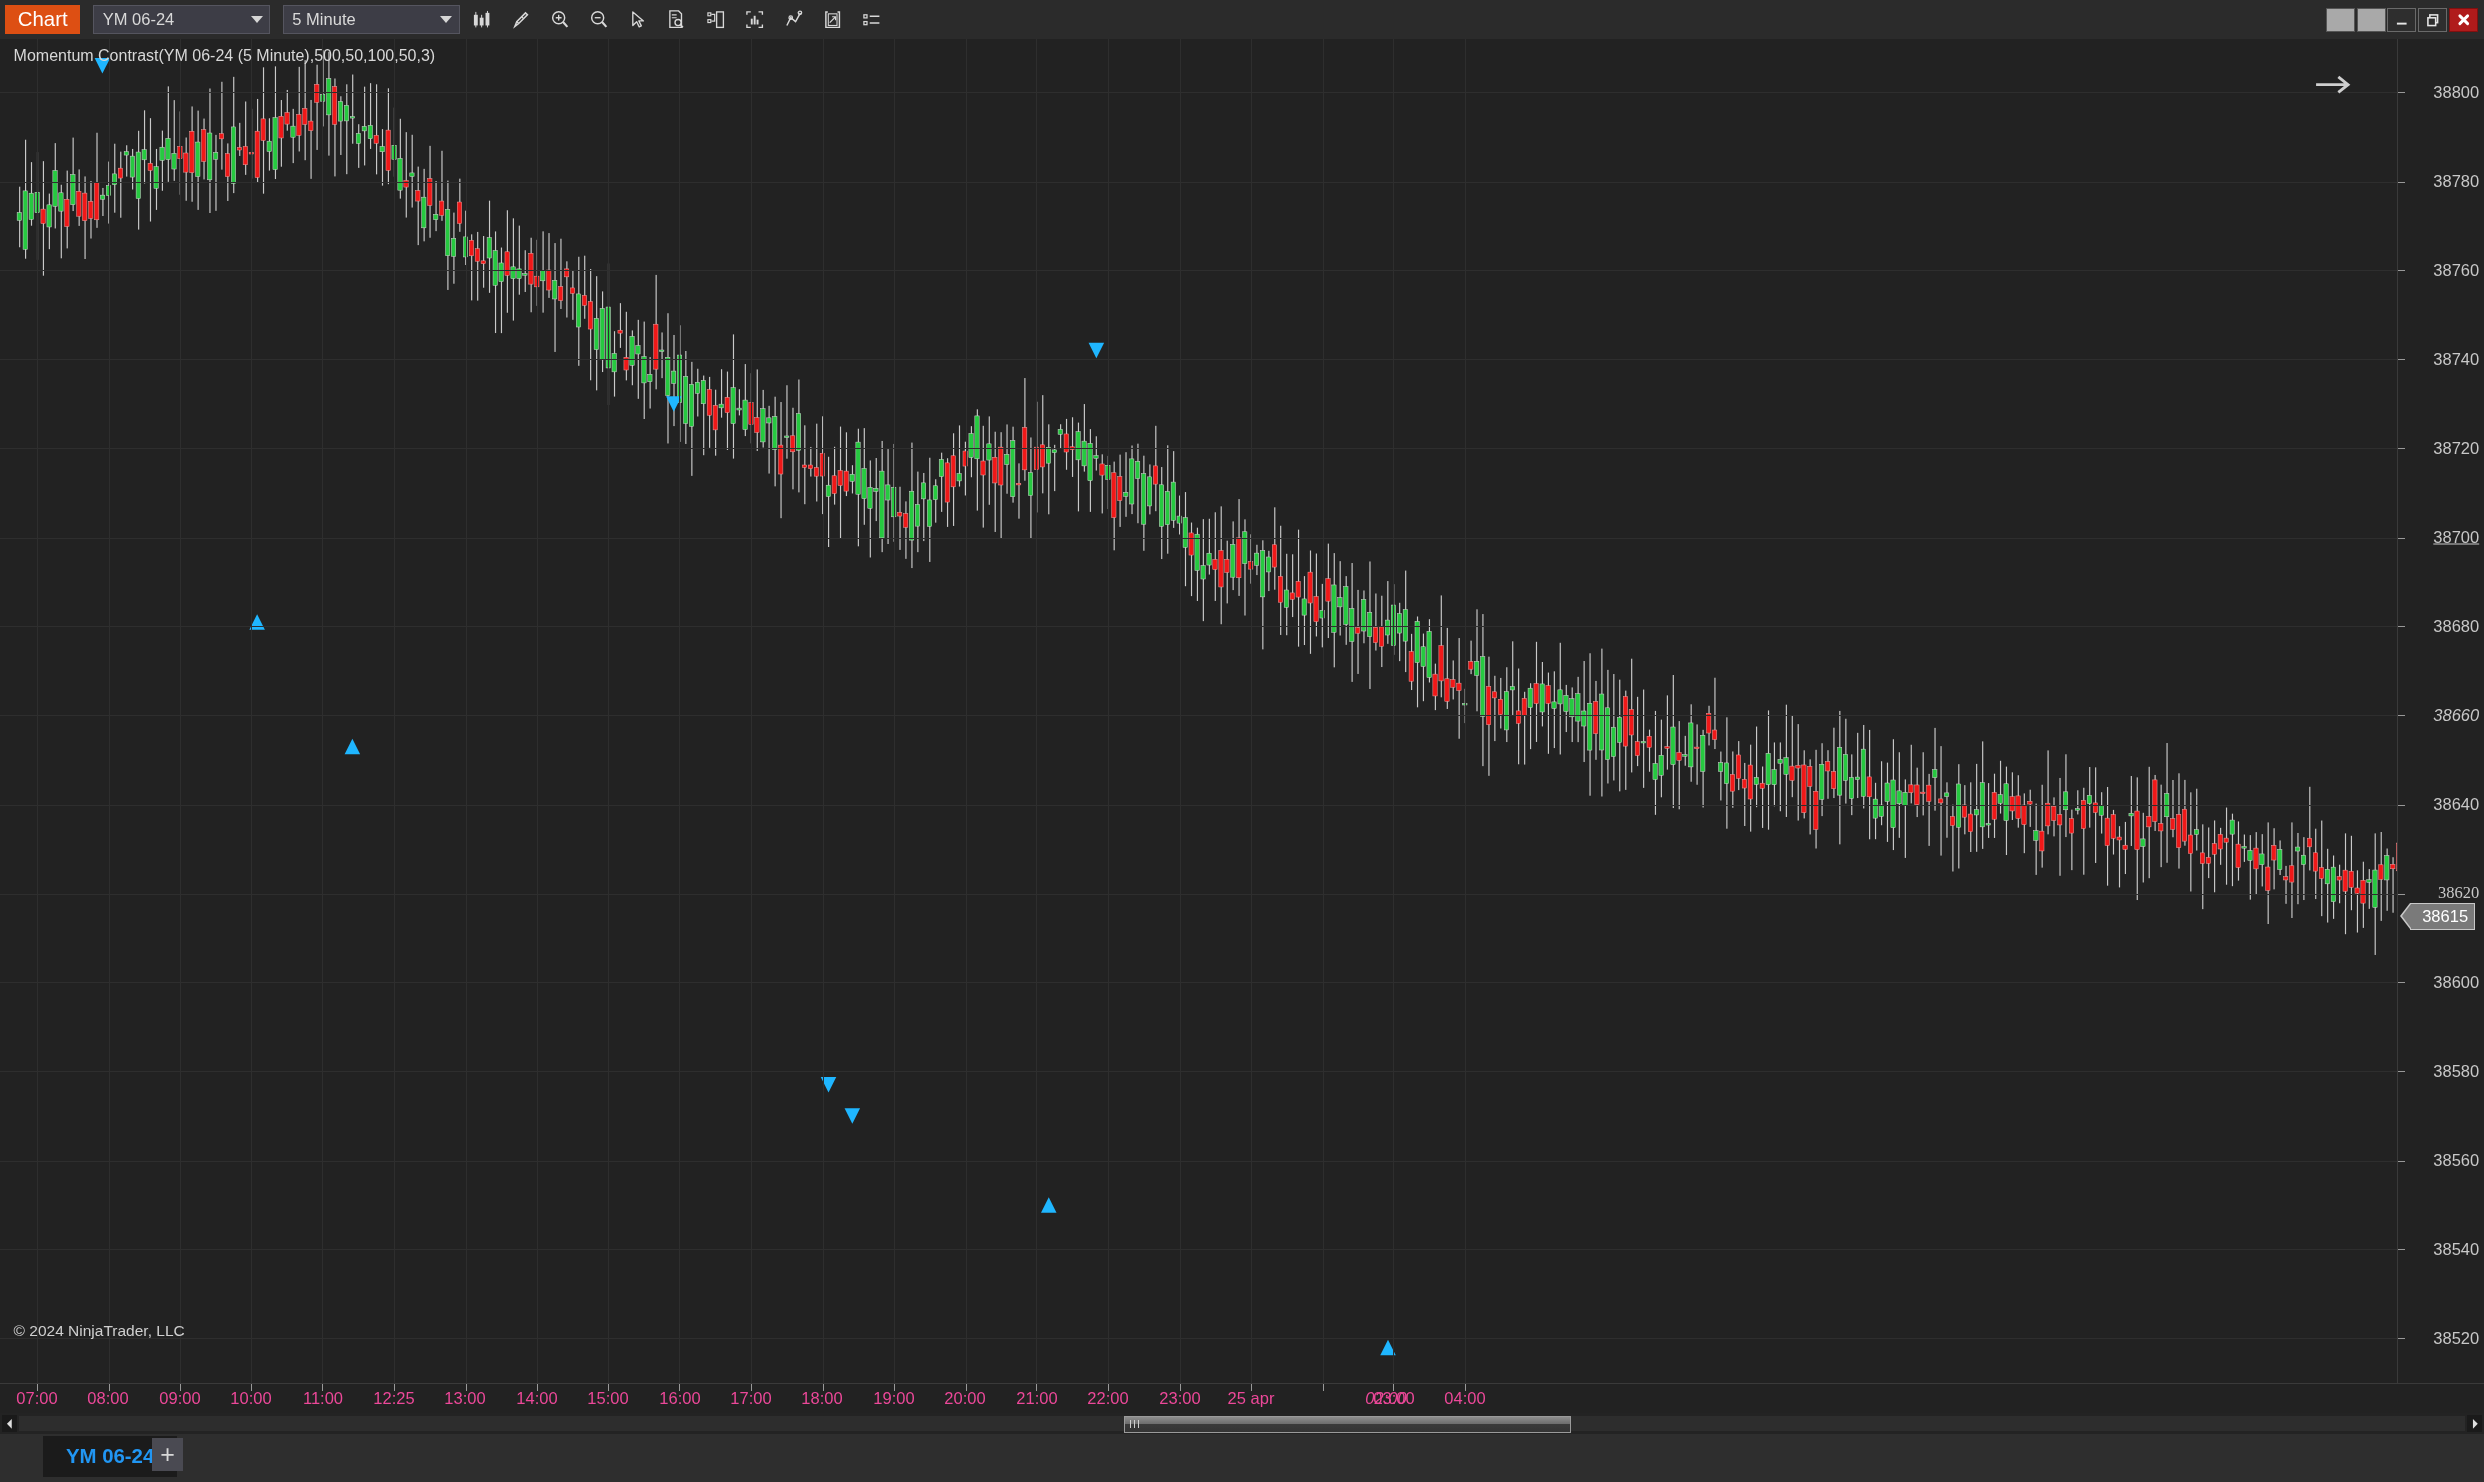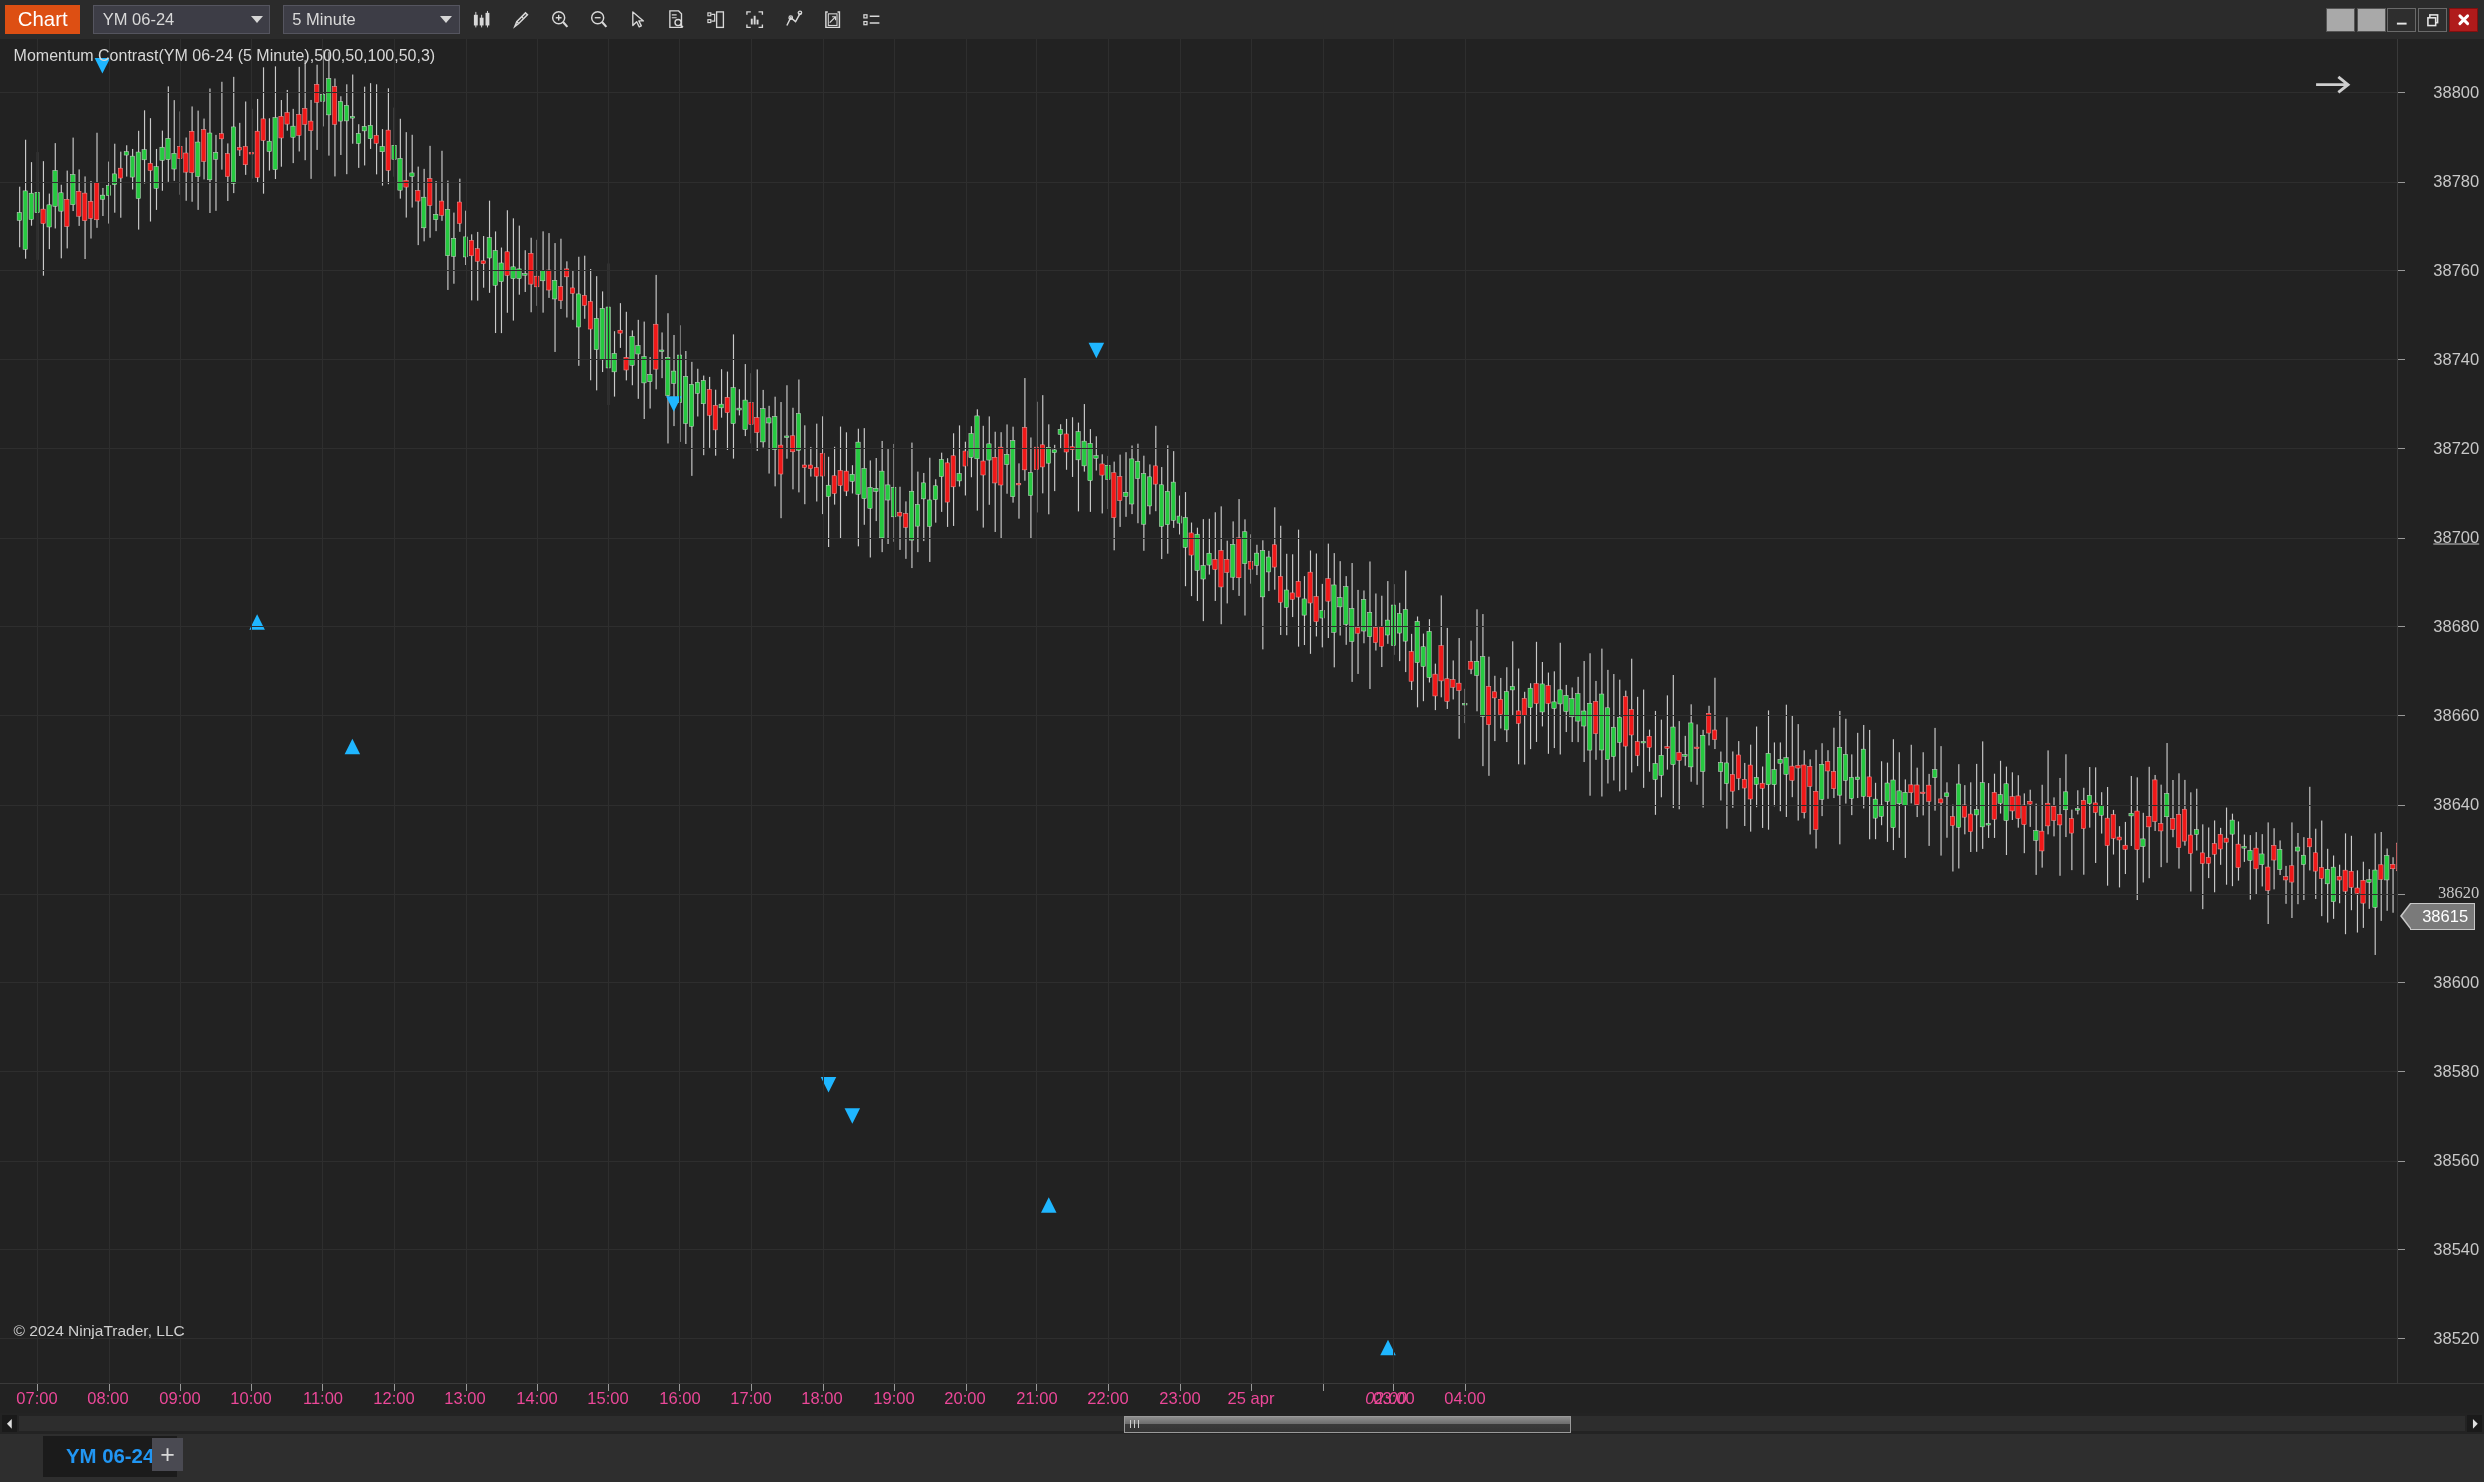--- a/index.html
+++ b/index.html
@@ -1054,21 +1054,21 @@
         <div class="ylab" style="top: 231px;">38760</div>
         <div class="ytick" style="top: 231px;"></div>
         <div class="ylab" style="top: 320px;">38740</div>
         <div class="ytick" style="top: 320px;"></div>
         <div class="ylab" style="top: 409px;">38720</div>
         <div class="ytick" style="top: 409px;"></div>
         <div class="ylab" style="top: 498px; text-decoration: underline;">38700</div>
         <div class="ytick" style="top: 499px;"></div>
         <div class="ylab" style="top: 587px;">38680</div>
         <div class="ytick" style="top: 587px;"></div>
-        <div class="ylab" style="top: 676px;">38660</div>
+        <div class="ylab" style="top: 676px; font-style: italic;">38660</div>
         <div class="ytick" style="top: 676px;"></div>
         <div class="ylab" style="top: 765px;">38640</div>
         <div class="ytick" style="top: 766px;"></div>
         <div class="ylab" style="top: 854px; font-family: Liberation Serif, serif;">38620</div>
         <div class="ytick" style="top: 855px;"></div>
         <div class="ylab" style="top: 943px;">38600</div>
         <div class="ytick" style="top: 943px;"></div>
         <div class="ylab" style="top: 1032px; text-align: center;">38580</div>
         <div class="ytick" style="top: 1032px;"></div>
         <div class="ylab" style="top: 1121px;">38560</div>
@@ -1084,21 +1084,21 @@
       <div class="xlab" style="left: 37px;">07:00</div>
       <div class="xtick" style="left: 37px;"></div>
       <div class="xlab" style="left: 108px;">08:00</div>
       <div class="xtick" style="left: 109px;"></div>
       <div class="xlab" style="left: 180px;">09:00</div>
       <div class="xtick" style="left: 180px;"></div>
       <div class="xlab" style="left: 251px;">10:00</div>
       <div class="xtick" style="left: 251px;"></div>
       <div class="xlab" style="left: 323px;">11:00</div>
       <div class="xtick" style="left: 322px;"></div>
-      <div class="xlab" style="left: 394px;">12:00</div>
+      <div class="xlab" style="left: 394px;">12:25</div>
       <div class="xtick" style="left: 394px;"></div>
       <div class="xlab" style="left: 465px;">13:00</div>
       <div class="xtick" style="left: 466px;"></div>
       <div class="xlab" style="left: 537px;">14:00</div>
       <div class="xtick" style="left: 537px;"></div>
       <div class="xlab" style="left: 608px;">15:00</div>
       <div class="xtick" style="left: 608px;"></div>
       <div class="xlab" style="left: 680px;">16:00</div>
       <div class="xtick" style="left: 679px;"></div>
       <div class="xlab" style="left: 751px;">17:00</div>

